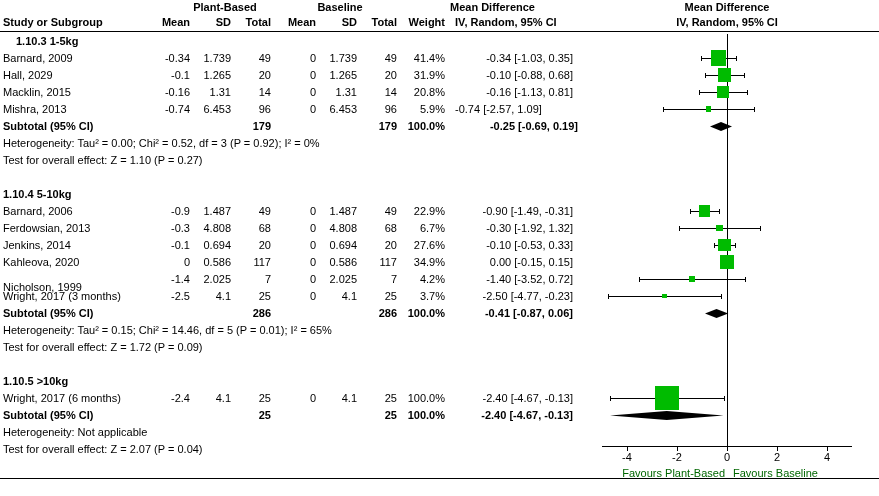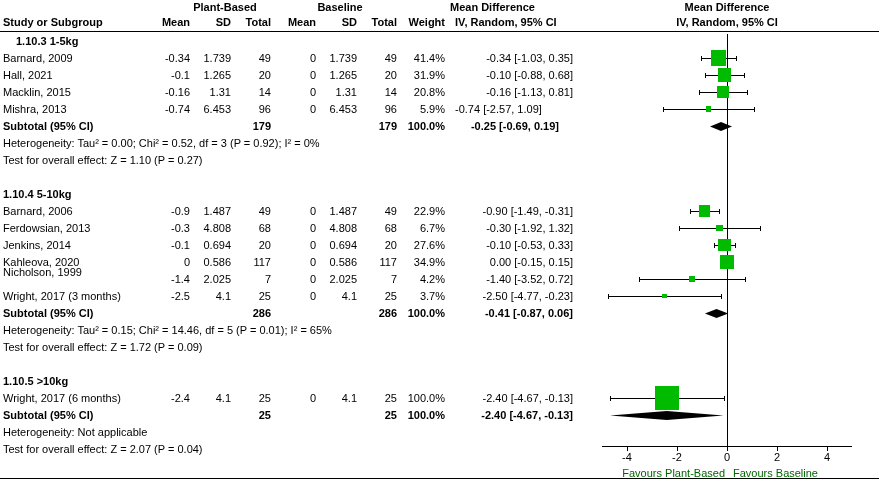--- a/index.html
+++ b/index.html
@@ -55,21 +55,21 @@
       <div class="c b" style="left:16px;top:34px;">1.10.3 1-5kg</div>
       <div class="c" style="left:3px;top:51px;">Barnard, 2009</div>
       <div class="c" style="left:150px;top:51px;width:40px;text-align:right;">-0.34</div>
       <div class="c" style="left:193px;top:51px;width:38px;text-align:right;">1.739</div>
       <div class="c" style="left:233px;top:51px;width:38px;text-align:right;">49</div>
       <div class="c" style="left:276px;top:51px;width:40px;text-align:right;">0</div>
       <div class="c" style="left:319px;top:51px;width:38px;text-align:right;">1.739</div>
       <div class="c" style="left:359px;top:51px;width:38px;text-align:right;">49</div>
       <div class="c" style="left:400px;top:51px;width:45px;text-align:right;">41.4%</div>
       <div class="c" style="left:455px;top:51px;width:118px;text-align:right;">-0.34 [-1.03, 0.35]</div>
-      <div class="c" style="left:3px;top:68px;">Hall, 2021</div>
+      <div class="c" style="left:3px;top:68px;">Hall, 2029</div>
       <div class="c" style="left:150px;top:68px;width:40px;text-align:right;">-0.1</div>
       <div class="c" style="left:193px;top:68px;width:38px;text-align:right;">1.265</div>
       <div class="c" style="left:233px;top:68px;width:38px;text-align:right;">20</div>
       <div class="c" style="left:276px;top:68px;width:40px;text-align:right;">0</div>
       <div class="c" style="left:319px;top:68px;width:38px;text-align:right;">1.265</div>
       <div class="c" style="left:359px;top:68px;width:38px;text-align:right;">20</div>
       <div class="c" style="left:400px;top:68px;width:45px;text-align:right;">31.9%</div>
       <div class="c" style="left:455px;top:68px;width:118px;text-align:right;">-0.10 [-0.88, 0.68]</div>
       <div class="c" style="left:3px;top:85px;">Macklin, 2015</div>
       <div class="c" style="left:150px;top:85px;width:40px;text-align:right;">-0.16</div>
@@ -86,21 +86,21 @@
       <div class="c" style="left:233px;top:102px;width:38px;text-align:right;">96</div>
       <div class="c" style="left:276px;top:102px;width:40px;text-align:right;">0</div>
       <div class="c" style="left:319px;top:102px;width:38px;text-align:right;">6.453</div>
       <div class="c" style="left:359px;top:102px;width:38px;text-align:right;">96</div>
       <div class="c" style="left:400px;top:102px;width:45px;text-align:right;">5.9%</div>
       <div class="c" style="left:455px;top:102px;width:118px;">-0.74 [-2.57, 1.09]</div>
       <div class="c b" style="left:3px;top:119px;">Subtotal (95% CI)</div>
       <div class="c" style="left:233px;top:119px;width:38px;text-align:right;font-weight:bold;">179</div>
       <div class="c" style="left:359px;top:119px;width:38px;text-align:right;font-weight:bold;">179</div>
       <div class="c" style="left:400px;top:119px;width:45px;text-align:right;font-weight:bold;">100.0%</div>
-      <div class="c" style="left:441px;top:119px;width:118px;text-align:right;font-weight:bold;">-0.25 [-0.69, 0.19]</div>
+      <div class="c" style="left:460px;top:119px;width:118px;text-align:right;font-weight:bold;">-0.25 [-0.69, 0.19]</div>
       <div class="c" style="left:3px;top:136px;">Heterogeneity: Tau² = 0.00; Chi² = 0.52, df = 3 (P = 0.92); I² = 0%</div>
       <div class="c" style="left:3px;top:153px;">Test for overall effect: Z = 1.10 (P = 0.27)</div>
       <div class="c b" style="left:3px;top:187px;">1.10.4 5-10kg</div>
       <div class="c" style="left:3px;top:204px;">Barnard, 2006</div>
       <div class="c" style="left:150px;top:204px;width:40px;text-align:right;">-0.9</div>
       <div class="c" style="left:193px;top:204px;width:38px;text-align:right;">1.487</div>
       <div class="c" style="left:233px;top:204px;width:38px;text-align:right;">49</div>
       <div class="c" style="left:276px;top:204px;width:40px;text-align:right;">0</div>
       <div class="c" style="left:319px;top:204px;width:38px;text-align:right;">1.487</div>
       <div class="c" style="left:359px;top:204px;width:38px;text-align:right;">49</div>
@@ -126,21 +126,21 @@
       <div class="c" style="left:455px;top:238px;width:118px;text-align:right;">-0.10 [-0.53, 0.33]</div>
       <div class="c" style="left:3px;top:255px;">Kahleova, 2020</div>
       <div class="c" style="left:150px;top:255px;width:40px;text-align:right;">0</div>
       <div class="c" style="left:193px;top:255px;width:38px;text-align:right;">0.586</div>
       <div class="c" style="left:233px;top:255px;width:38px;text-align:right;">117</div>
       <div class="c" style="left:276px;top:255px;width:40px;text-align:right;">0</div>
       <div class="c" style="left:319px;top:255px;width:38px;text-align:right;">0.586</div>
       <div class="c" style="left:359px;top:255px;width:38px;text-align:right;">117</div>
       <div class="c" style="left:400px;top:255px;width:45px;text-align:right;">34.9%</div>
       <div class="c" style="left:455px;top:255px;width:118px;text-align:right;">0.00 [-0.15, 0.15]</div>
-      <div class="c" style="left:3px;top:265px;">Nicholson, 1999</div>
+      <div class="c" style="left:3px;top:280px;">Nicholson, 1999</div>
       <div class="c" style="left:150px;top:272px;width:40px;text-align:right;">-1.4</div>
       <div class="c" style="left:193px;top:272px;width:38px;text-align:right;">2.025</div>
       <div class="c" style="left:233px;top:272px;width:38px;text-align:right;">7</div>
       <div class="c" style="left:276px;top:272px;width:40px;text-align:right;">0</div>
       <div class="c" style="left:319px;top:272px;width:38px;text-align:right;">2.025</div>
       <div class="c" style="left:359px;top:272px;width:38px;text-align:right;">7</div>
       <div class="c" style="left:400px;top:272px;width:45px;text-align:right;">4.2%</div>
       <div class="c" style="left:455px;top:272px;width:118px;text-align:right;">-1.40 [-3.52, 0.72]</div>
       <div class="c" style="left:3px;top:289px;">Wright, 2017 (3 months)</div>
       <div class="c" style="left:150px;top:289px;width:40px;text-align:right;">-2.5</div>

